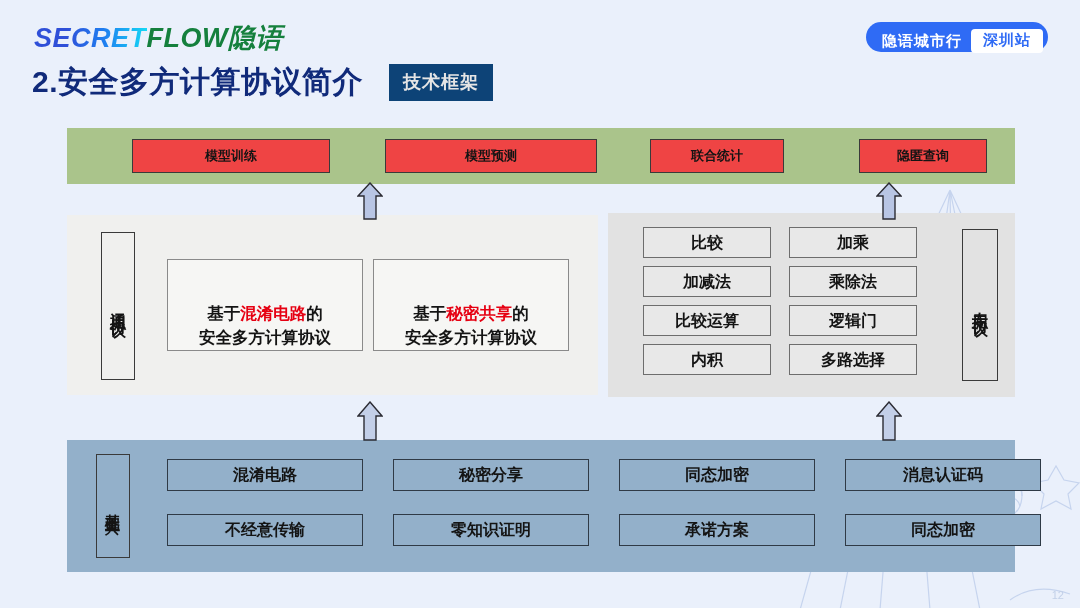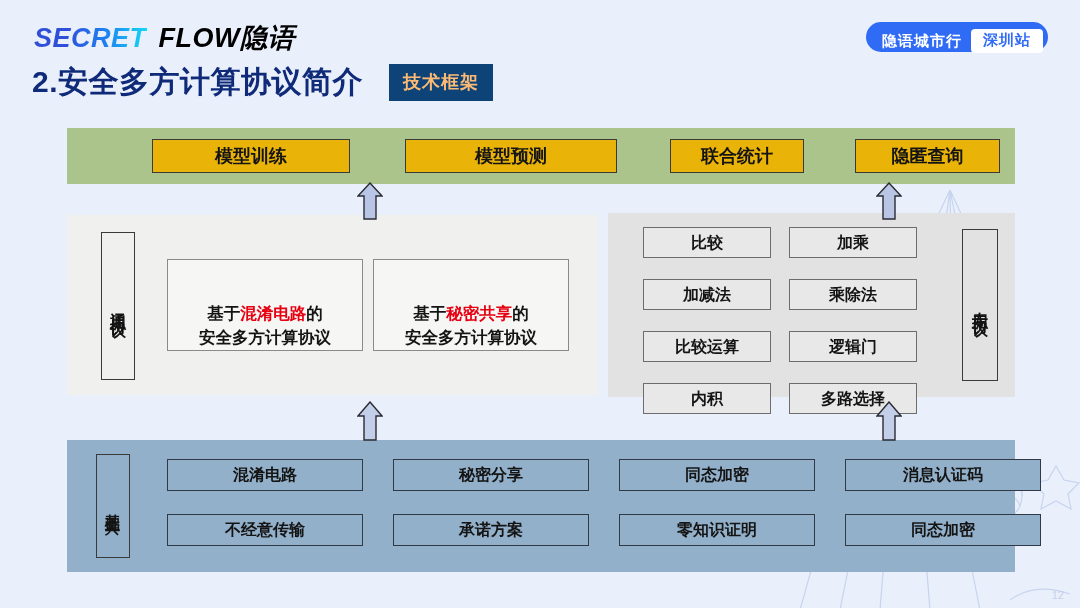--- a/index.html
+++ b/index.html
@@ -24,21 +24,21 @@
     position: absolute; left: 34px; top: 20px;
     font-size: 27px; font-weight: 800; font-style: italic;
     letter-spacing: 0.5px; white-space: nowrap;
     z-index: 5;
   }
   .logo .s-part {
     background: linear-gradient(90deg, #2f4fd8 0%, #2f4fd8 28%, #1f7ef0 62%, #14d8f5 100%);
     -webkit-background-clip: text; background-clip: text;
     -webkit-text-fill-color: transparent; color: transparent;
   }
-  .logo .f-part { color: #000000; margin-left: 12px; }
+  .logo .f-part { color: #15803d; margin-left: 0; }
 
   .city-badge {
     position: absolute; right: 32px; top: 22px;
     height: 30px; border-radius: 15px;
     background: #2f6bf5;
     display: flex; align-items: center;
     padding: 8px 5px 0 16px;
     z-index: 5;
   }
   .city-badge .cb-main {
@@ -55,21 +55,21 @@
   .title-row {
     position: absolute; left: 32px; top: 62px;
     display: flex; align-items: center; z-index: 5;
   }
   .page-title {
     color: #102a7a; font-size: 30px; font-weight: 800;
     letter-spacing: 0.5px; white-space: nowrap;
   }
   .title-badge {
     margin-left: 26px;
-    background: #0d4377; color: #fdba74;
+    background: #0d4377; color: #e5e5e5;
     font-size: 18px; font-weight: 800;
     padding: 6px 14px 7px; letter-spacing: 1px;
     white-space: nowrap;
   }
 
   
   .gbox {
     border: 1.5px solid #3a3a3a;
     display: flex; align-items: center; justify-content: center;
     font-weight: 800; color: #141414;
@@ -77,28 +77,27 @@
   }
 
   
   .green-bar {
     position: absolute; left: 67px; top: 128px;
     width: 948px; height: 56px;
     background: #aac48b; z-index: 3;
     display: flex; align-items: center;
   }
   .green-bar .gbox {
-    background: #eab308; height: 34px; font-size: 18px;
+    background: #ef4444; height: 34px; font-size: 13px;
     position: absolute;
-    margin-left: 20px;
   }
   .gb0 { left: 65px;  width: 198px; }
   .gb1 { left: 318px; width: 212px; text-align: right; }
   .gb2 { left: 583px; width: 134px; }
-  .gb3 { left: 768px; width: 145px; }
+  .gb3 { left: 792px; width: 128px; }
 
   
   .panel-left {
     position: absolute; left: 67px; top: 215px;
     width: 531px; height: 180px;
     background: #f0f0ee; z-index: 3;
   }
   .panel-right {
     position: absolute; left: 608px; top: 213px;
     width: 407px; height: 184px;
@@ -134,21 +133,21 @@
     font-size: 16.5px; font-weight: 800; color: #141414;
     line-height: 1.45; text-align: center;
   }
   .pb0 { left: 100px; }
   .pb1 { left: 306px; }
   .proto-box em { color: #e60012; font-style: normal; font-weight: 800; }
 
   .op-grid {
     position: absolute; left: 35px; top: 14px;
     display: grid; grid-template-columns: 128px 128px;
-    grid-auto-rows: 31px; gap: 21px 18px;
+    grid-auto-rows: 31px; gap: 8px 18px;
   }
   .op-grid .gbox {
     background: #e8e8e8; font-size: 16px;
     border: 1.5px solid #6d6d6d;
   }
 
   
   .blue-bar {
     position: absolute; left: 67px; top: 440px;
     width: 948px; height: 132px;
@@ -271,21 +270,21 @@
   </div>
 
   <div class="blue-bar">
     <div class="vlabel vl-basic">基础工具</div>
     <div class="tool-grid">
       <div class="gbox">混淆电路</div>
       <div class="gbox">秘密分享</div>
       <div class="gbox">同态加密</div>
       <div class="gbox">消息认证码</div>
       <div class="gbox">不经意传输</div>
+      <div class="gbox">零知识证明</div>
       <div class="gbox">承诺方案</div>
-      <div class="gbox">零知识证明</div>
       <div class="gbox">同态加密</div>
     </div>
   </div>
 
   <div class="pagenum">12</div>
 
 </div>
 
 </body></html>

